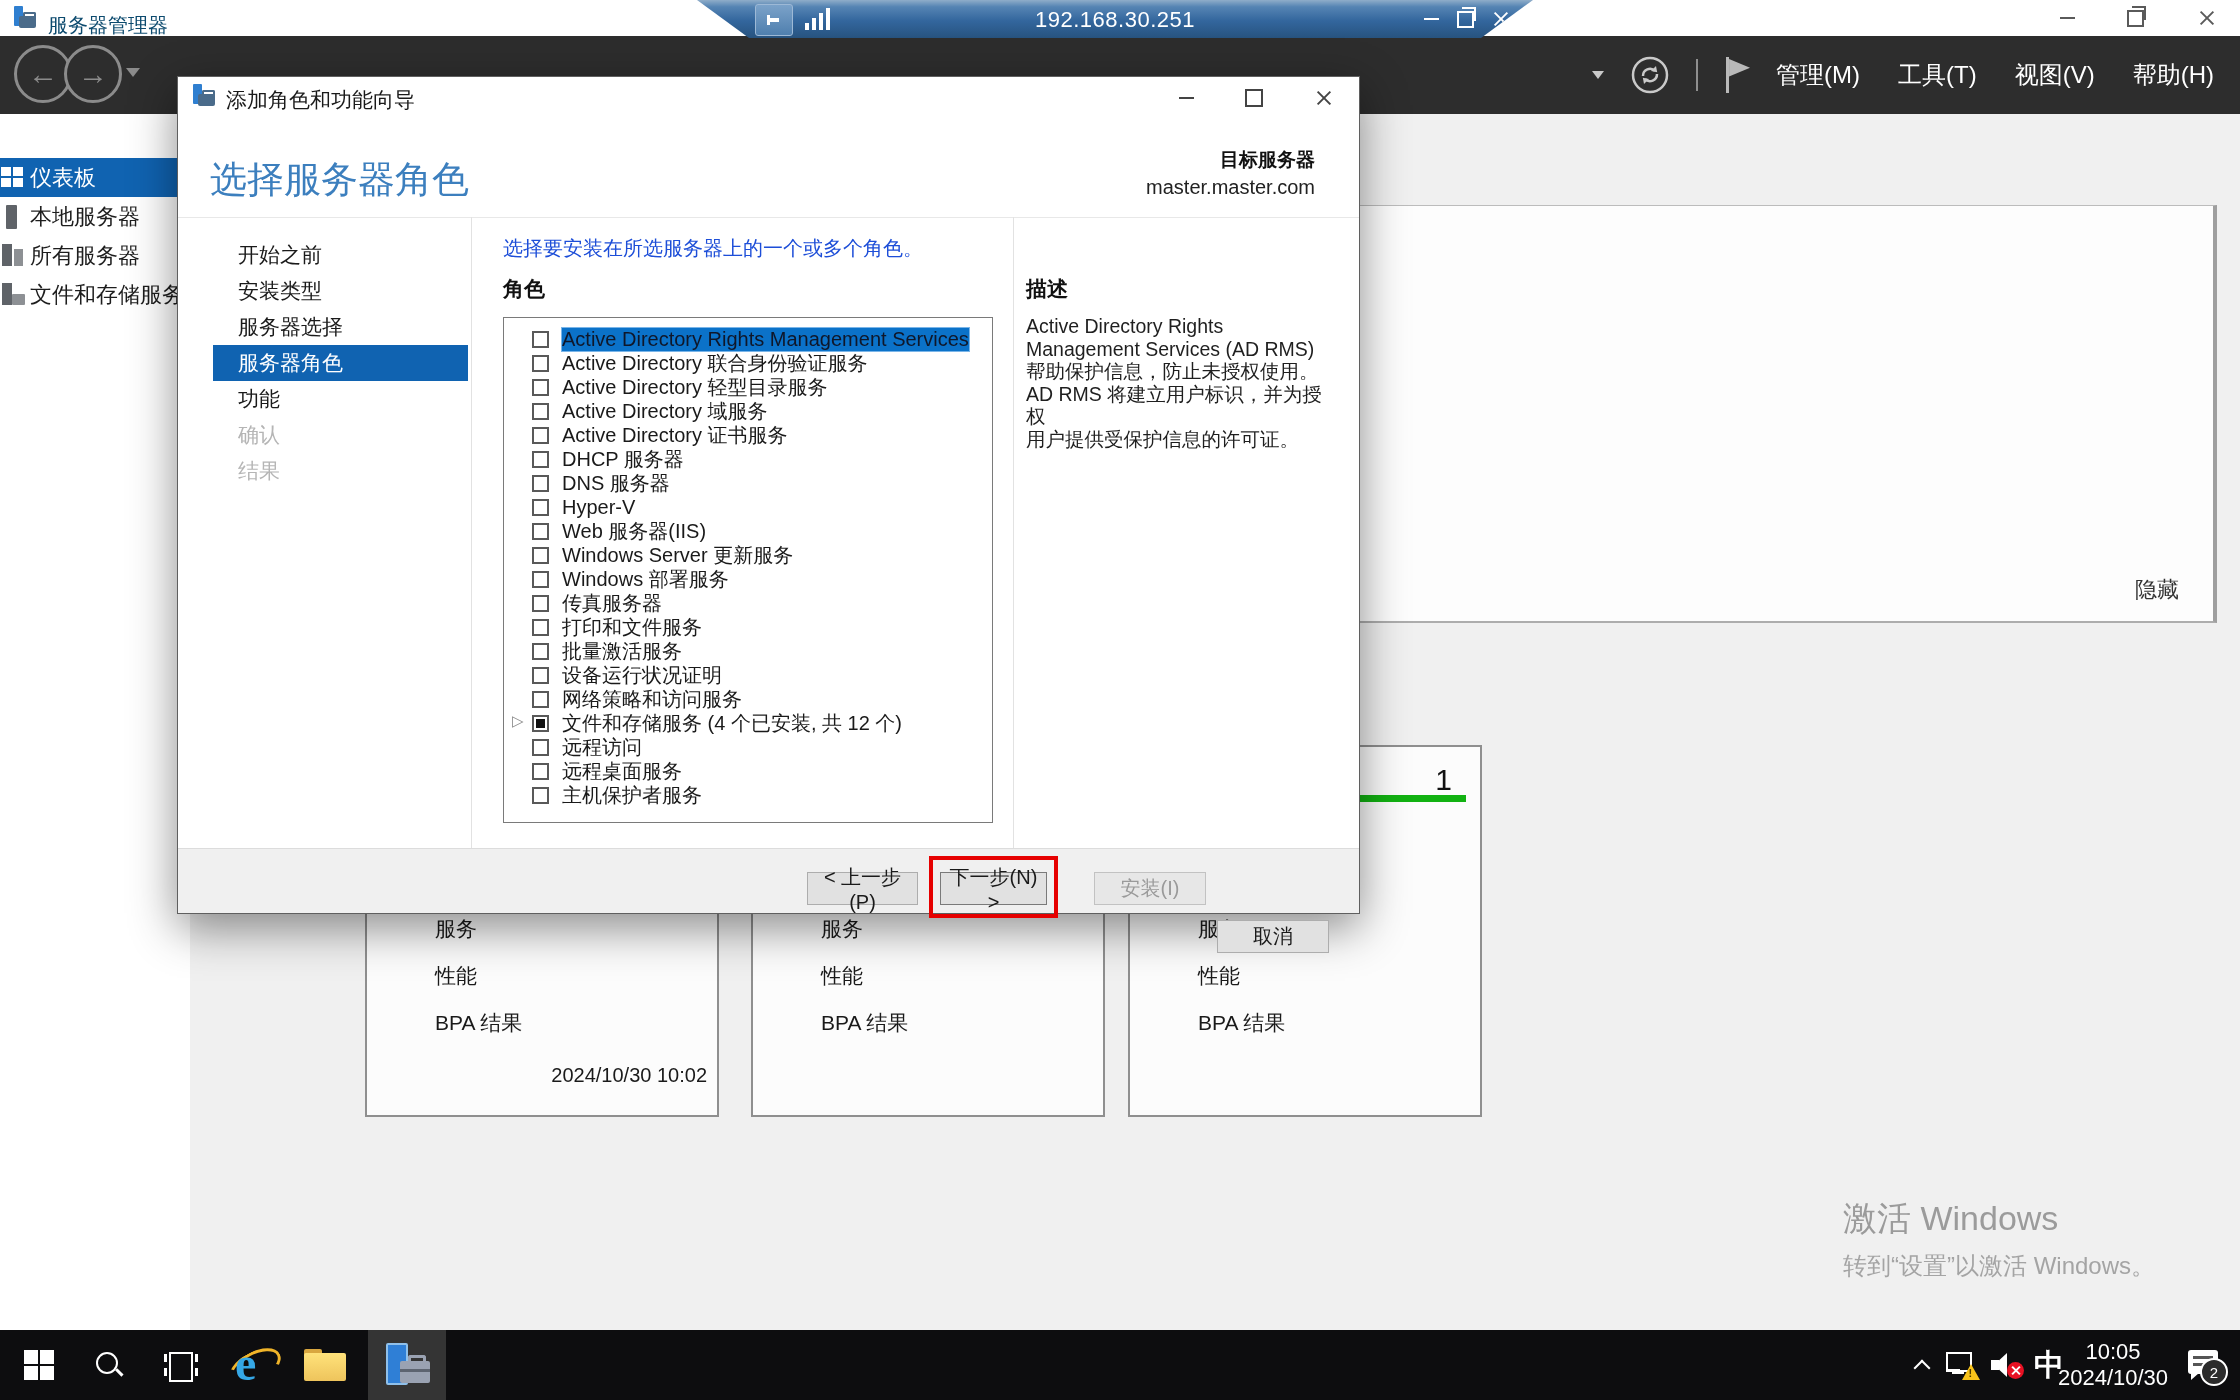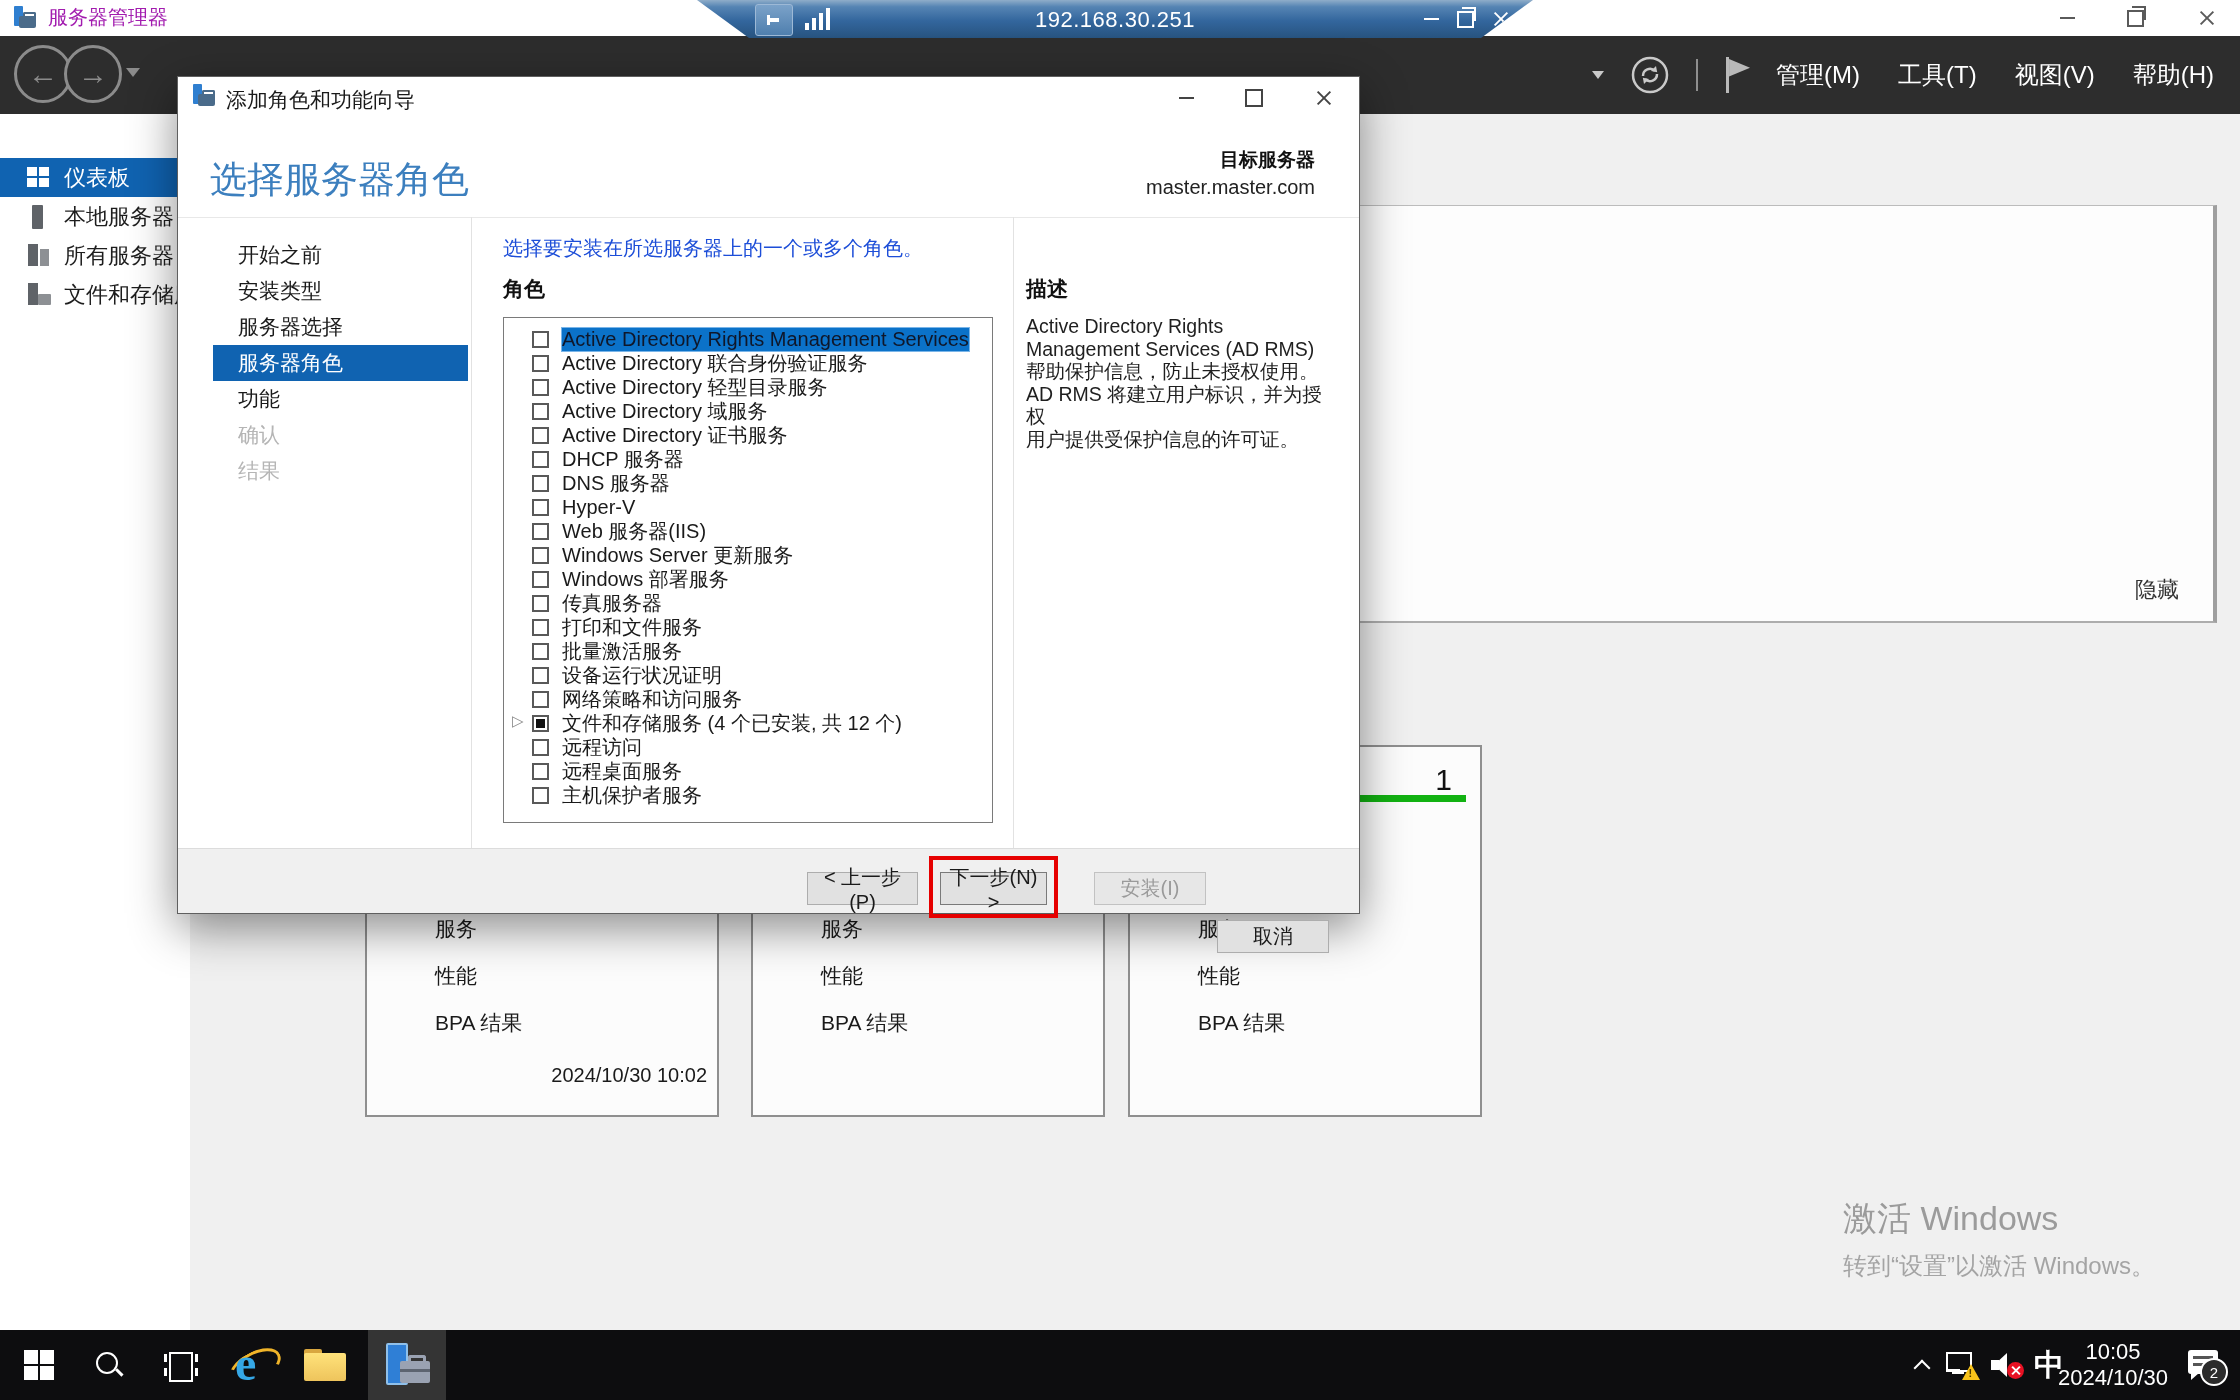--- a/index.html
+++ b/index.html
@@ -9,21 +9,21 @@
     font-family:"Liberation Sans","DejaVu Sans",sans-serif;
     -webkit-font-smoothing:antialiased;
   }
   
   #titlebar{position:absolute;left:0;top:0;width:2240px;height:36px;background:#ffffff;z-index:12;}
   .tb-icon{position:absolute;left:12px;top:6px;width:26px;height:24px;}
   .sm-mini{position:relative;display:inline-block;width:26px;height:24px;}
   .sm-mini .tower{position:absolute;left:2px;top:0;width:9px;height:20px;background:#2f7fd0;border-radius:1px;}
   .sm-mini .box{position:absolute;left:7px;top:10px;width:17px;height:12px;background:#4a6b8a;border-radius:2px;}
   .sm-mini .box::before{content:"";position:absolute;left:4px;top:-4px;width:9px;height:4px;border:2px solid #4a6b8a;border-bottom:none;border-radius:2px 2px 0 0;}
-  .tb-title{position:absolute;left:48px;top:4px;font-size:20px;color:#a21caf;}
+  .tb-title{position:absolute;left:48px;top:12px;font-size:20px;color:#0c4a6e;}
   .winctl{position:absolute;top:4px;width:38px;height:28px;display:flex;align-items:center;justify-content:center;}
   .glyph-min{width:15px;height:2px;background:#5a5a5a;}
   .glyph-restore{position:relative;width:13px;height:13px;border:2px solid #5a5a5a;background:#fff;}
   .glyph-restore::before{content:"";position:absolute;left:3px;top:-6px;width:12px;height:12px;border:2px solid #5a5a5a;border-left:none;border-bottom:none;}
   .glyph-close{position:relative;width:16px;height:16px;}
   .glyph-close::before,.glyph-close::after{content:"";position:absolute;left:7px;top:-1px;width:2px;height:18px;background:#5a5a5a;}
   .glyph-close::before{transform:rotate(45deg);}
   .glyph-close::after{transform:rotate(-45deg);}
 
   
@@ -58,21 +58,21 @@
   .hdr-caret{width:0;height:0;border-left:6px solid transparent;border-right:6px solid transparent;border-top:8px solid #c9c9c9;}
   .hdr-sep{width:2px;height:32px;background:#8f8f8f;}
   .flag-icon{position:relative;width:26px;height:36px;}
   .flag-icon::before{content:"";position:absolute;left:2px;top:0;width:3px;height:36px;background:#b9b9b9;}
   .flag-icon::after{content:"";position:absolute;left:5px;top:2px;width:21px;height:22px;background:#b9b9b9;clip-path:polygon(0 0,100% 40%,0 80%);}
   #menu-list{display:flex;gap:38px;}
   .menu-item{color:#ffffff;font-size:24px;cursor:default;}
 
   
   #sidebar{position:absolute;left:0;top:114px;width:190px;height:1216px;background:#ffffff;z-index:4;}
-  .side-item{position:relative;height:39px;display:flex;align-items:center;gap:12px;padding-left:26px;color:#1d1d1d;font-size:22px;white-space:nowrap;}
+  .side-item{position:relative;height:39px;display:flex;align-items:center;gap:4px;color:#1d1d1d;font-size:22px;white-space:nowrap;}
   .side-item.sel{background:var(--accent-blue);color:#ffffff;}
   #side-list{position:absolute;left:0;top:44px;width:100%;}
   .sicon{position:relative;width:26px;height:26px;flex:0 0 26px;}
   .sicon::before,.sicon::after{content:"";position:absolute;}
   .i-dash::before{left:1px;top:2px;width:10px;height:9px;background:#5f6putty368;}
   .i-dash::before{background:#5f6368;box-shadow:12px 0 0 #5f6368,0 11px 0 #5f6368,12px 11px 0 #5f6368;}
   .sel .i-dash::before{background:#fff;box-shadow:12px 0 0 #fff,0 11px 0 #fff,12px 11px 0 #fff;}
   .i-server::before{left:6px;top:1px;width:11px;height:24px;background:#5f6368;border-radius:1px;}
   .i-servers::before{left:2px;top:1px;width:10px;height:22px;background:#5f6368;}
   .i-servers::after{left:14px;top:6px;width:9px;height:17px;background:#8d9094;}

